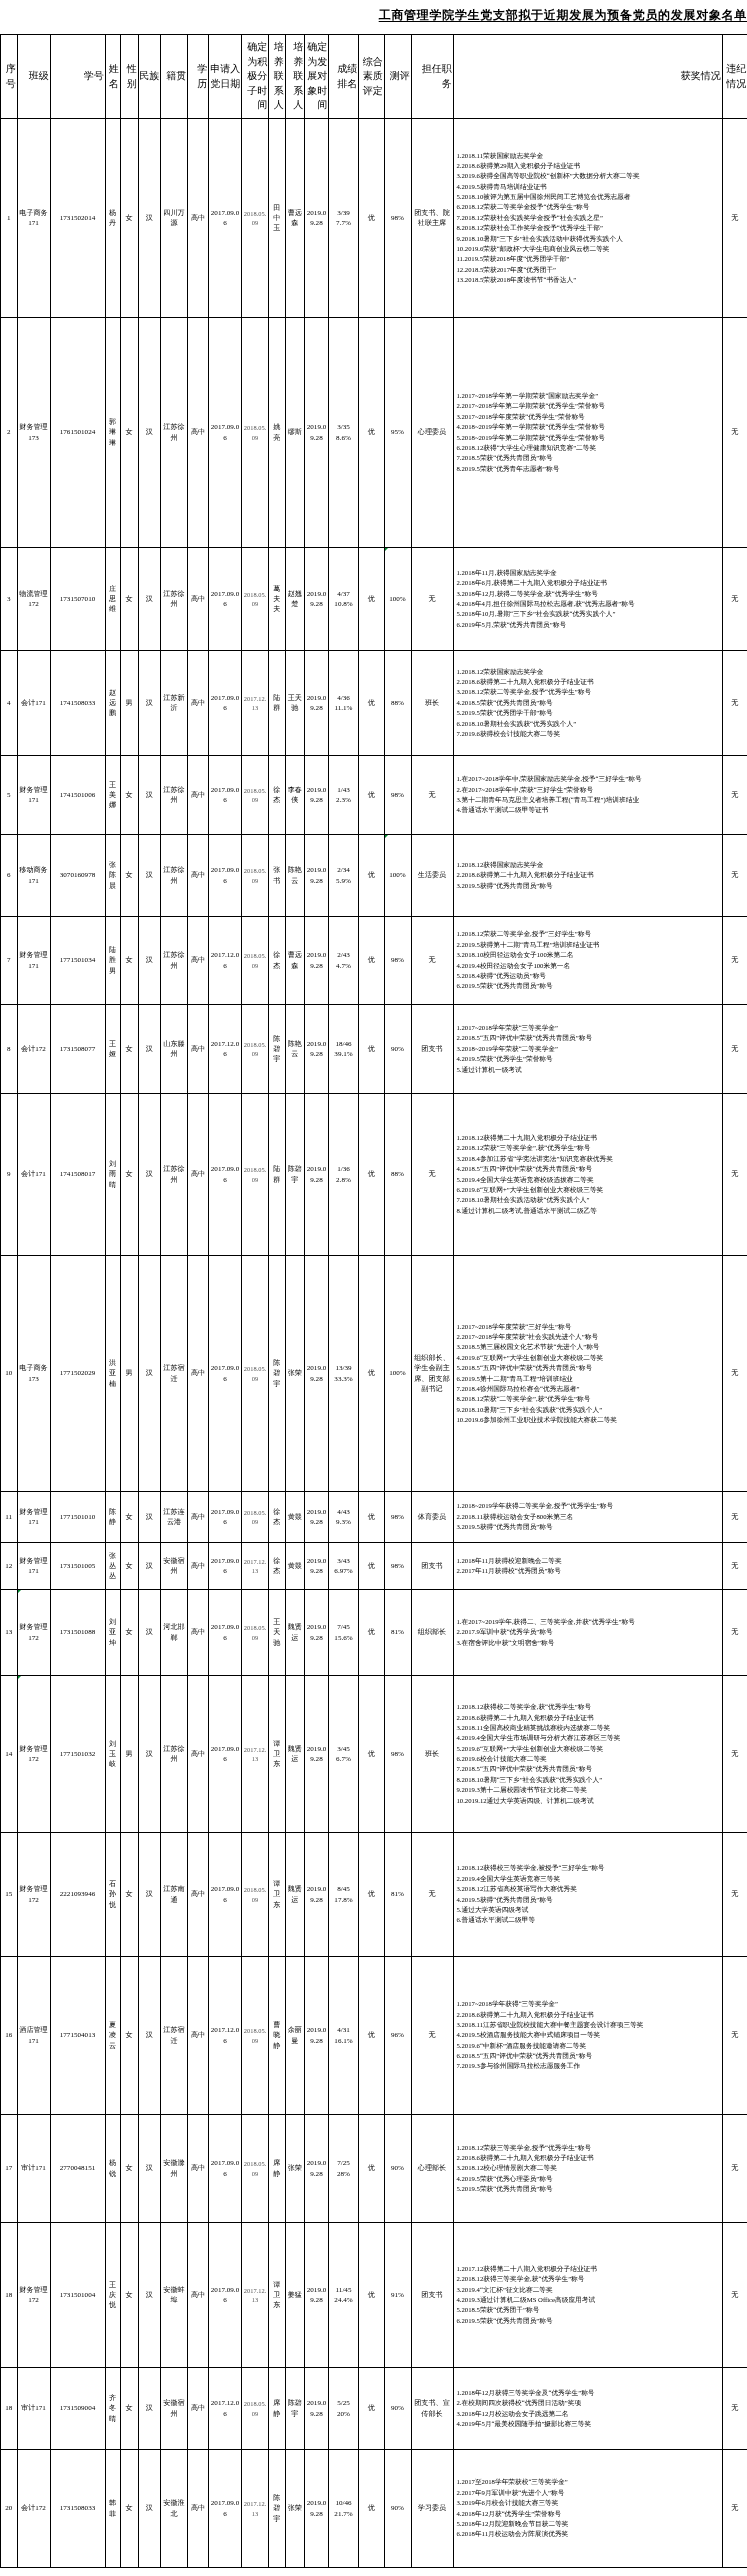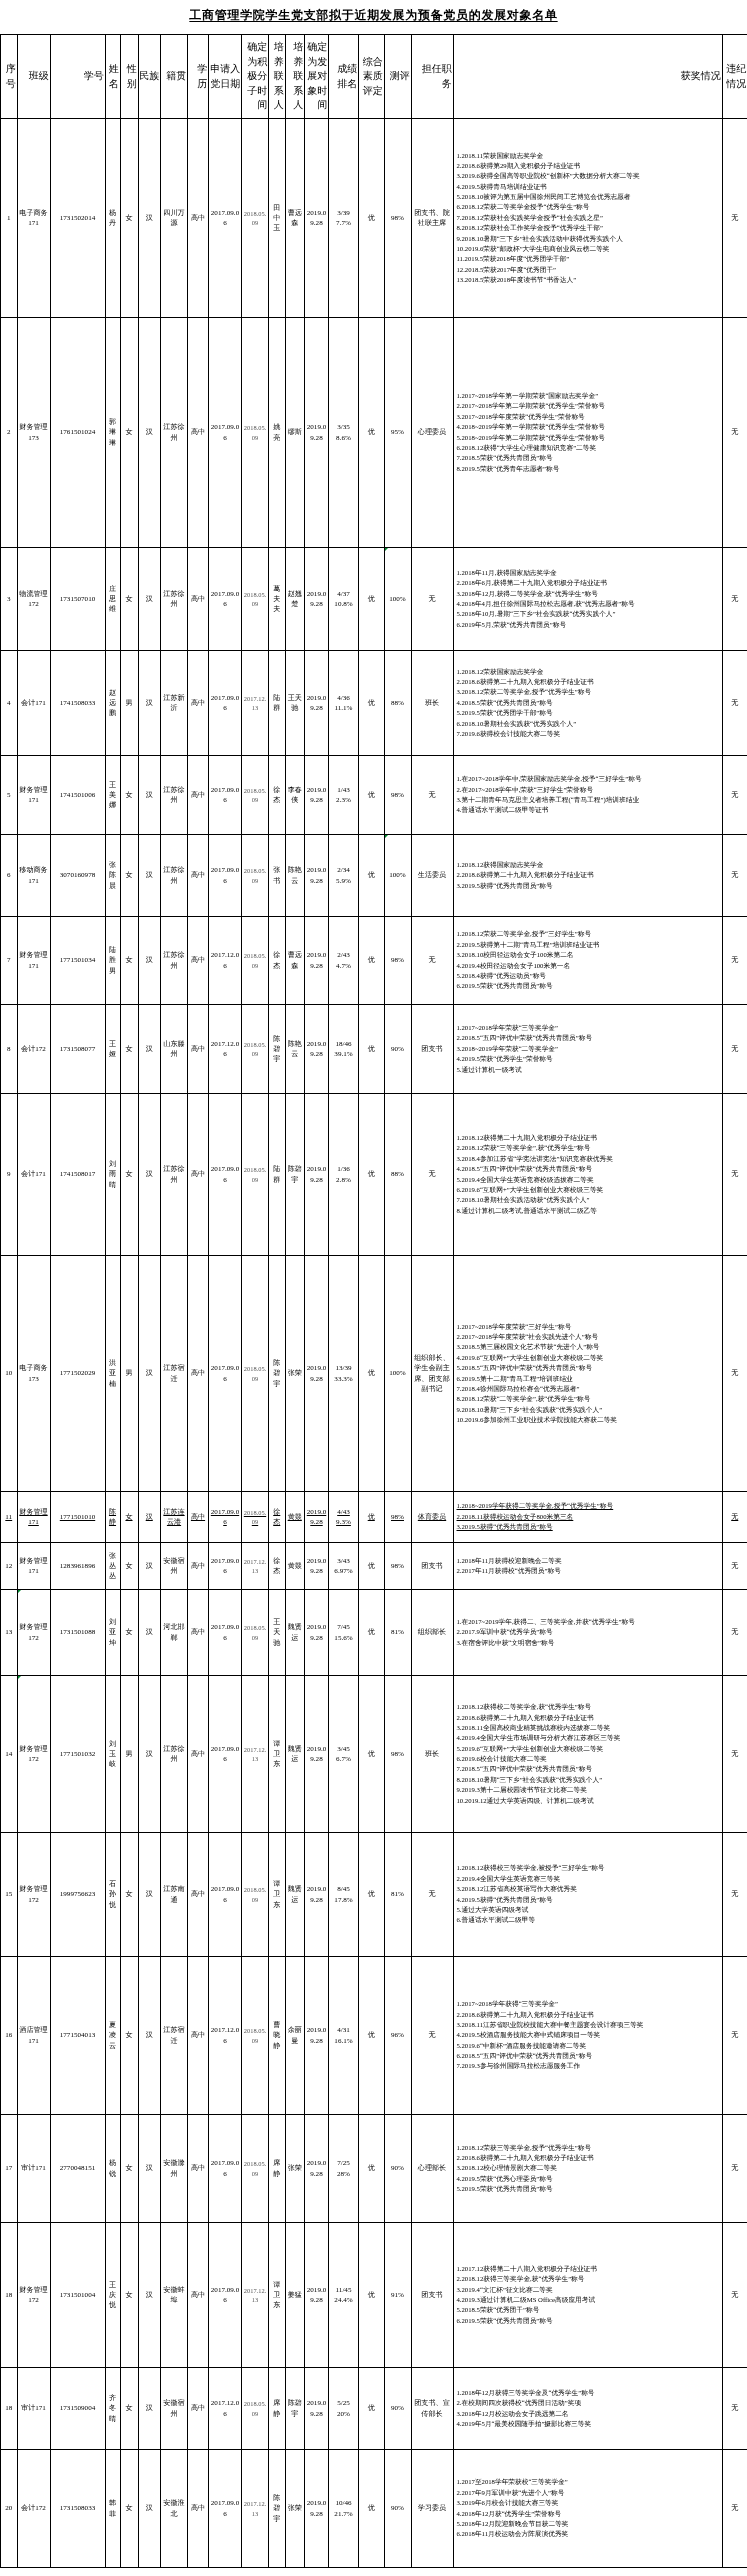--- a/index.html
+++ b/index.html
@@ -1,17 +1,17 @@
 <!DOCTYPE html>
 <html style="font-size:12px"><head>
 <meta charset="utf-8">
 <style>
   html,body{margin:0;padding:0;background:#fff;}
   body{width:747px;font-family:"Liberation Serif","DejaVu Serif",serif;color:#000;}
-  .title{height:34px;padding-top:6.7px;text-align:center;font-size:12px;font-weight:bold;letter-spacing:0.7px;box-sizing:border-box;}
+  .title{height:34px;padding-top:6.7px;text-align:right;font-size:12px;font-weight:bold;letter-spacing:0.7px;box-sizing:border-box;}
   .title span{text-decoration:underline;text-underline-offset:2.2px;}
   table{border-collapse:collapse;table-layout:fixed;width:747px;border:1.5px solid #000;}
   th,td{border-left:0.7px solid #000;border-right:0.7px solid #000;border-top:1.5px solid #000;border-bottom:1.5px solid #000;
         padding:0.7px;font-size:7.1px;font-weight:normal;text-align:center;vertical-align:middle;
         word-break:break-all;line-height:1.45;overflow:hidden;box-sizing:border-box;}
   thead tr{height:84px;}
   th{font-size:10px;text-align:right;}
   td.awards{text-align:left;white-space:pre-line;font-size:6.7px;line-height:1.55;padding:1.5px 1.5px 1.5px 3px;}
   td.pre{white-space:pre-line;}
   td.gray{color:#555;font-size:6.4px;}
@@ -343,21 +343,21 @@
 3.2018.5第三届校园文化艺术节获“先进个人”称号
 4.2019.6“互联网+”大学生创新创业大赛校级二等奖
 5.2018.5“五四”评优中荣获“优秀共青团员”称号
 6.2019.5第十二期“青马工程”培训班结业
 7.2018.4徐州国际马拉松赛会“优秀志愿者”
 8.2018.12荣获“二等奖学金”,获“优秀学生”称号
 9.2018.10暑期“三下乡”社会实践获“优秀实践个人”
 10.2019.6参加徐州工业职业技术学院技能大赛获二等奖</td>
         <td>无</td>
       </tr>
-      <tr style="height: 51px; text-decoration: underline;">
+      <tr style="height: 51px;">
         <td>11</td>
         <td>财务管理171</td>
         <td>1771501010</td>
         <td>陈静</td>
         <td>女</td>
         <td>汉</td>
         <td>江苏连云港</td>
         <td>高中</td>
         <td>2017.09.06</td>
         <td class="gray">2018.05.09</td>
@@ -370,21 +370,21 @@
         <td>98%</td>
         <td>体育委员</td>
         <td class="awards">1.2018~2019学年获得二等奖学金,授予“优秀学生”称号
 2.2018.11获得校运动会女子800米第三名
 3.2019.5获得“优秀共青团员”称号</td>
         <td>无</td>
       </tr>
       <tr style="height: 47px;">
         <td>12</td>
         <td>财务管理171</td>
-        <td>1283961896</td>
+        <td>1731501005</td>
         <td>张丛丛</td>
         <td>女</td>
         <td>汉</td>
         <td>安徽宿州</td>
         <td>高中</td>
         <td>2017.09.06</td>
         <td class="gray">2017.12.13</td>
         <td>徐杰</td>
         <td>黄燚</td>
         <td>2019.09.28</td>
@@ -448,21 +448,21 @@
 6.2019.6校会计技能大赛二等奖
 7.2018.5“五四”评优中荣获“优秀共青团员”称号
 8.2018.10暑期“三下乡”社会实践获“优秀实践个人”
 9.2019.3第十二届校园读书节征文比赛二等奖
 10.2019.12通过大学英语四级、计算机二级考试</td>
         <td>无</td>
       </tr>
       <tr style="height: 124px;">
         <td>15</td>
         <td>财务管理172</td>
-        <td>1999756623</td>
+        <td>2221093946</td>
         <td>石孙悦</td>
         <td>女</td>
         <td>汉</td>
         <td>江苏南通</td>
         <td>高中</td>
         <td>2017.09.06</td>
         <td class="gray">2018.05.09</td>
         <td>谭卫东</td>
         <td>魏贤运</td>
         <td>2019.09.28</td>

